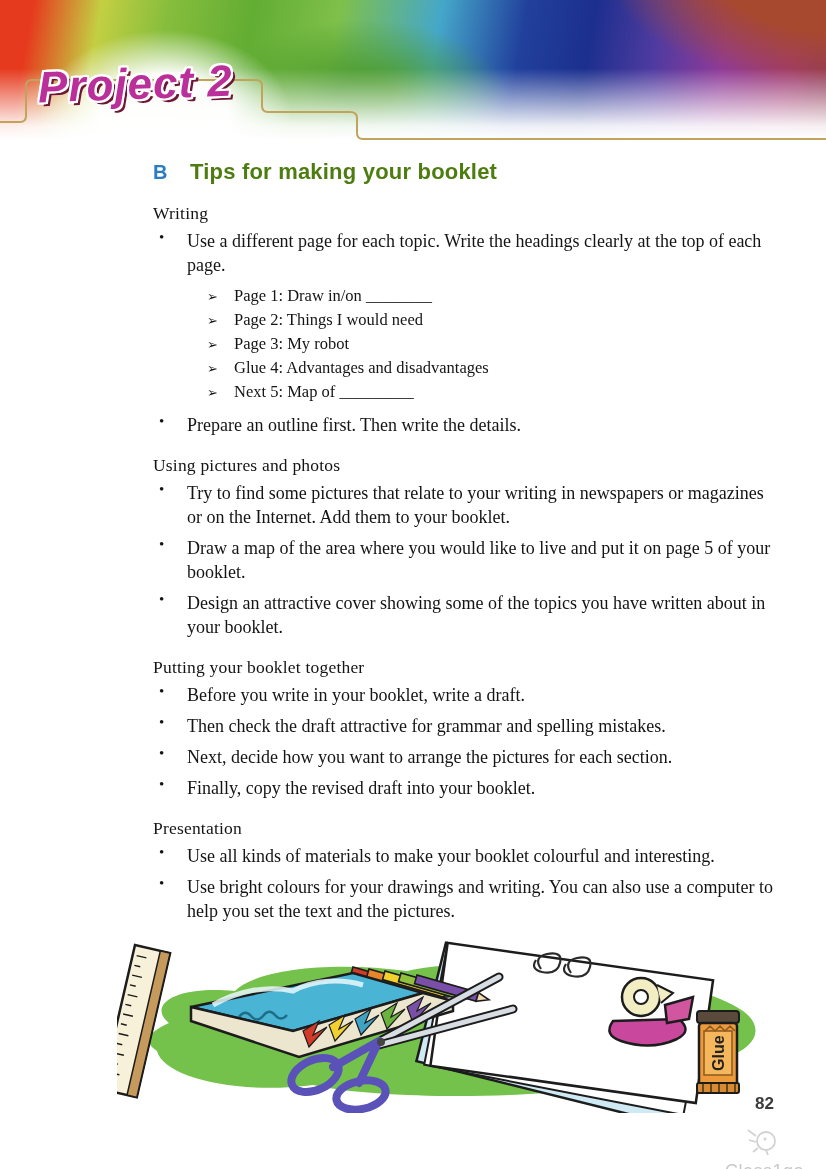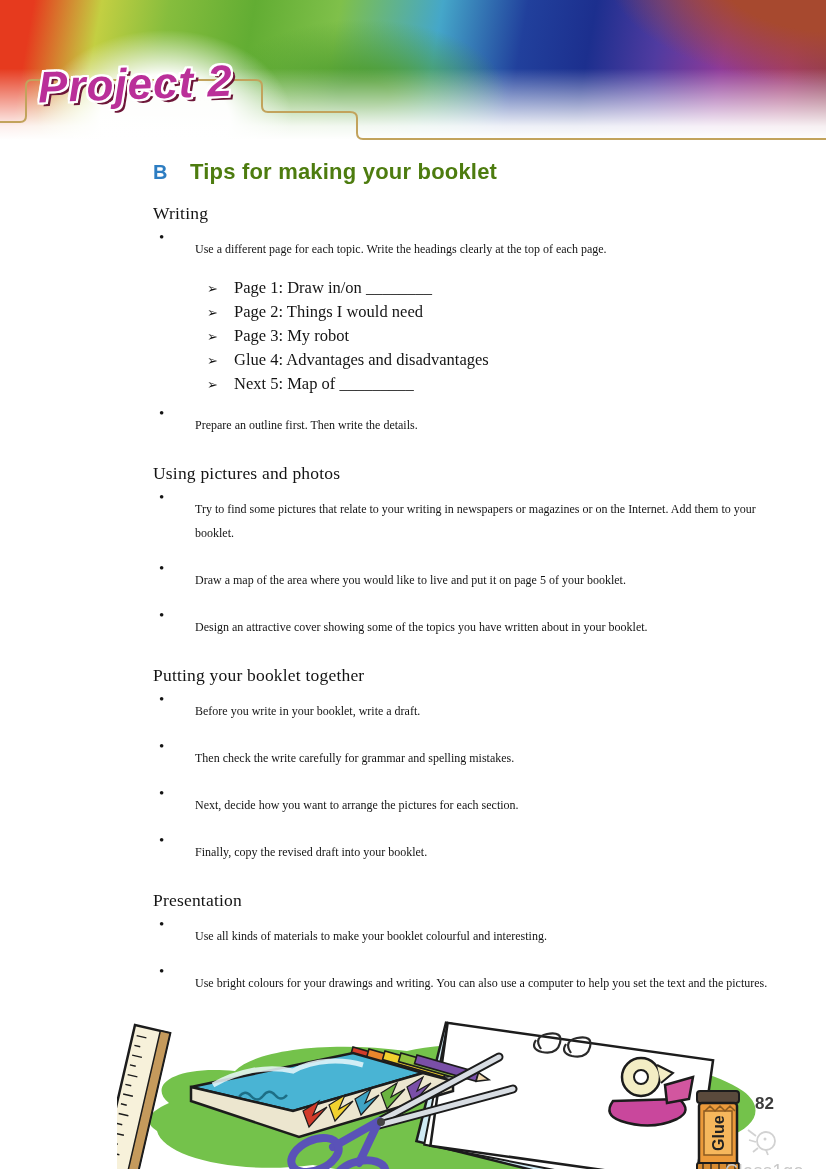--- a/index.html
+++ b/index.html
@@ -31,21 +31,21 @@
   }
   
   .content{position:absolute;top:152px;left:0;width:826px;}
   .inner{margin:0 46px 0 153px;}
   .sec-row{margin-top:7px;font-family:"Liberation Sans",sans-serif;font-weight:bold;display:flex;align-items:baseline;}
   .sec-letter{color:#2d7dc2;font-size:20px;width:37px;}
   .sec-title{color:#4d7c0f;font-size:22px;letter-spacing:.2px;}
   h3{font-size:17.5px;margin:18px 0 5px;font-weight:normal;letter-spacing:.2px;}
   .bullet{display:flex;margin:3px 0 7px;}
   .dot{width:28px;flex:none;padding-left:6px;font-size:15px;}
-  .btxt{margin:8px;max-width:602px;line-height:24px;font-size:12px;}
+  .btxt{margin:0;max-width:602px;line-height:24px;font-size:18px;}
   .sublist{margin:3px 0 9px 54px;}
   .subrow{display:flex;line-height:23px;font-size:16.5px;}
   .arrow{width:27px;flex:none;font-size:13px;padding-top:1px;}
   .illu{margin:12px 0 0 -36px;display:block;}
   
   .page-number{
     position:absolute;right:52px;top:1094px;
     font-family:"Liberation Sans",sans-serif;font-weight:bold;font-size:17px;color:#3c3c3c;
   }
   .watermark{
@@ -119,21 +119,21 @@
         <p class="btxt">Design an attractive cover showing some of the topics you have written about in your booklet.</p>
       </div>
 
       <h3>Putting your booklet together</h3>
       <div class="bullet">
         <span class="dot">•</span>
         <p class="btxt">Before you write in your booklet, write a draft.</p>
       </div>
       <div class="bullet">
         <span class="dot">•</span>
-        <p class="btxt">Then check the write carefully for grammar and spelling mistakes.</p>
+        <p class="btxt">Then check the draft attractive for grammar and spelling mistakes.</p>
       </div>
       <div class="bullet">
         <span class="dot">•</span>
         <p class="btxt">Next, decide how you want to arrange the pictures for each section.</p>
       </div>
       <div class="bullet">
         <span class="dot">•</span>
         <p class="btxt">Finally, copy the revised draft into your booklet.</p>
       </div>
 

